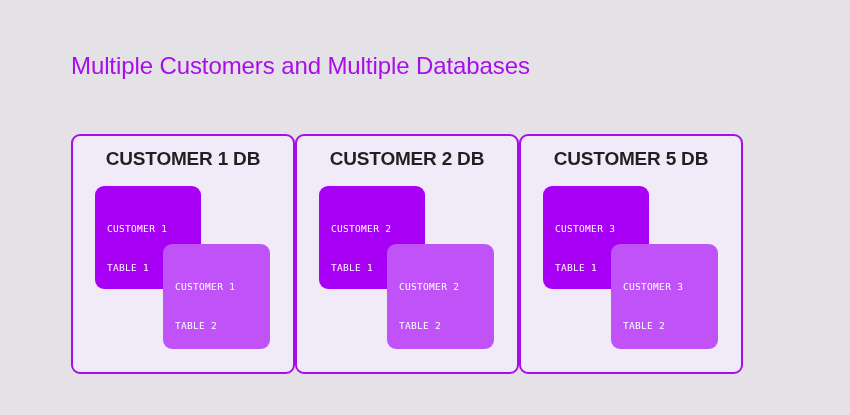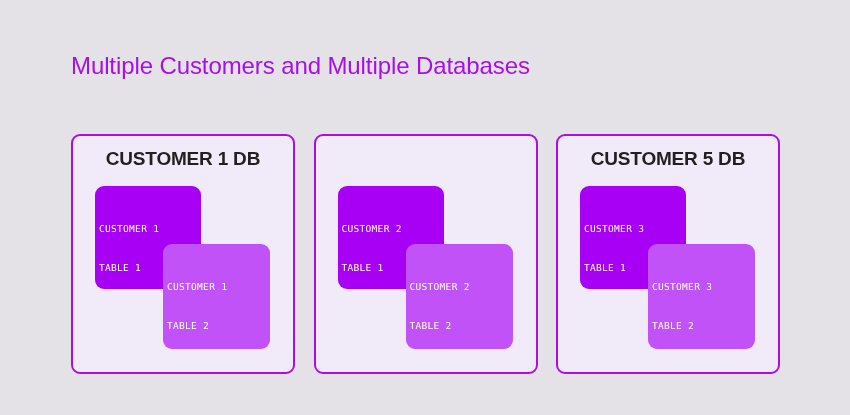--- a/index.html
+++ b/index.html
@@ -45,21 +45,20 @@
   }
 
   
   .cards-row {
     position: absolute;
     left: 71px;
     top: 134px;
     width: 709px;
     height: 232px;
     display: flex;
-    justify-content: space-between;
   }
 
   .db-card {
     position: relative;
     box-sizing: border-box;
     width: 224px;
     height: 240px;
     background: #f1ebf9;
     border: 2px solid #a80fe8;
     border-radius: 9px;
@@ -81,21 +80,21 @@
   .table-box {
     position: absolute;
     box-sizing: border-box;
     border-radius: 9px;
     color: #ffffff;
     font-family: "DejaVu Sans Mono", "Liberation Mono", monospace;
     font-size: 9.5px;
     line-height: 13px;
     letter-spacing: 0.3px;
     white-space: pre;
-    padding: 10px 0 0 4px;
+    padding: 10px 0 0 12px;
   }
 
   .table-box.primary {
     left: 22px;
     top: 50px;
     width: 106px;
     height: 103px;
     background: #a800f5;
     z-index: 1;
   }
@@ -129,20 +128,21 @@
         <span class="tb-line">TABLE 1</span>
       </div>
 
       <div class="table-box secondary">
         <span class="tb-line">CUSTOMER 1</span>
         <span class="tb-line">TABLE 2</span>
       </div>
     </div>
 
     <div class="db-card">
+      <div class="db-card-title">CUSTOMER 2 DB</div>
 
       <div class="table-box primary">
         <span class="tb-line">CUSTOMER 2</span>
         <span class="tb-line">TABLE 1</span>
       </div>
 
       <div class="table-box secondary">
         <span class="tb-line">CUSTOMER 2</span>
         <span class="tb-line">TABLE 2</span>
       </div>

